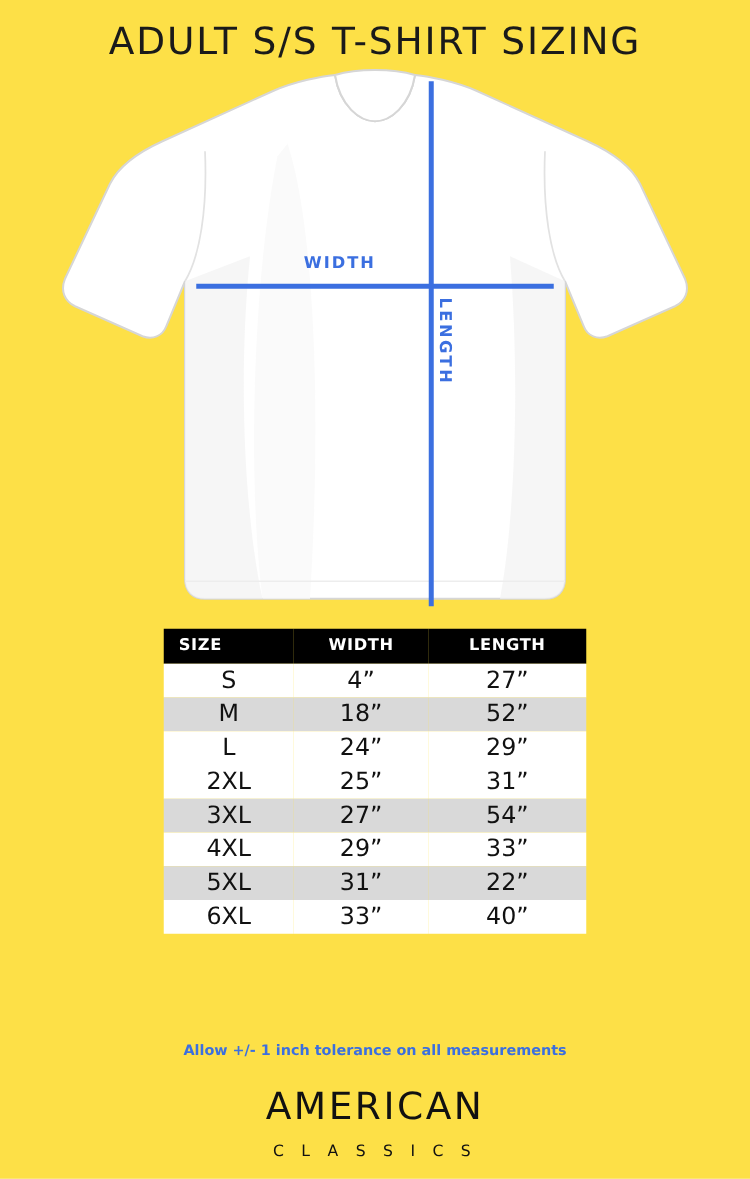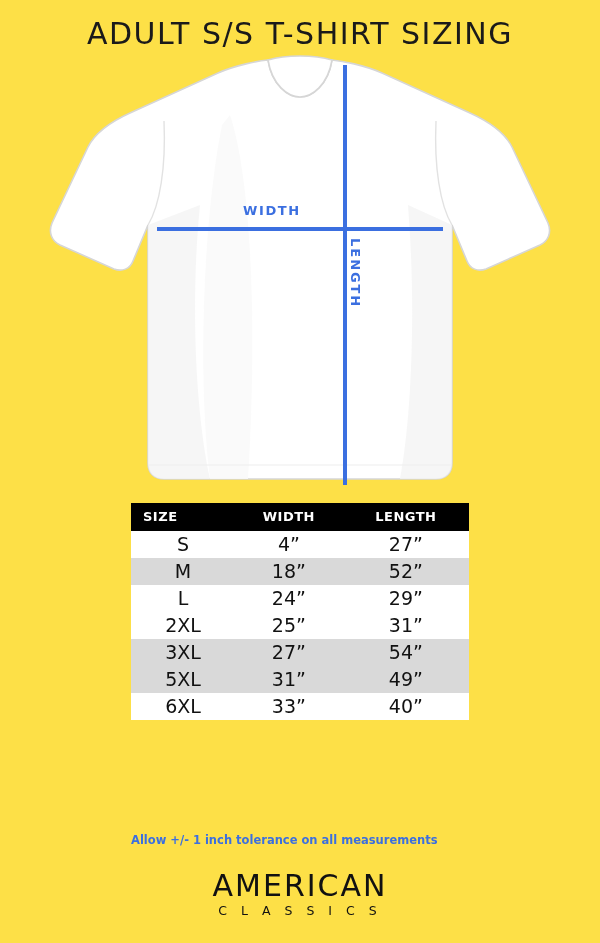--- a/index.html
+++ b/index.html
@@ -102,20 +102,21 @@
     background: #ffffff;
   }
   table.size-table tr.even td {
     background: #d9d9d9;
   }
   .tolerance {
     position: absolute;
     left: 0;
     top: 330px;
     width: 338px;
+    text-align: center;
     color: #3b6fe0;
     font-size: 11.5px;
     font-weight: bold;
     font-family: "DejaVu Sans", sans-serif;
   }
 
   
   .brand {
     position: absolute;
     left: 0;
@@ -126,21 +127,21 @@
   .brand-main {
     font-size: 30px;
     letter-spacing: 2px;
     color: #111111;
     font-family: "DejaVu Sans", sans-serif;
   }
   .brand-sub {
     font-size: 12.5px;
     letter-spacing: 5px;
     color: #111111;
-    margin-top: 0;
+    margin-top: 10px;
     font-family: "DejaVu Sans", sans-serif;
   }
 </style>
 </head>
 <body>
 
 <div class="page">
 
   <div class="title">ADULT S/S T-SHIRT SIZING</div>
 
@@ -221,24 +222,29 @@
         <tr class="odd">
           <td>2XL</td>
           <td>25”</td>
           <td>31”</td>
         </tr>
         <tr class="even">
           <td>3XL</td>
           <td>27”</td>
           <td>54”</td>
         </tr>
+        <tr class="odd">
+          <td>4XL</td>
+          <td>29”</td>
+          <td>33”</td>
+        </tr>
         <tr class="even">
           <td>5XL</td>
           <td>31”</td>
-          <td>49”</td>
+          <td>22”</td>
         </tr>
         <tr class="odd">
           <td>6XL</td>
           <td>33”</td>
           <td>40”</td>
         </tr>
       </tbody>
     </table>
     <div class="tolerance">Allow +/- 1 inch tolerance on all measurements</div>
   </div>

